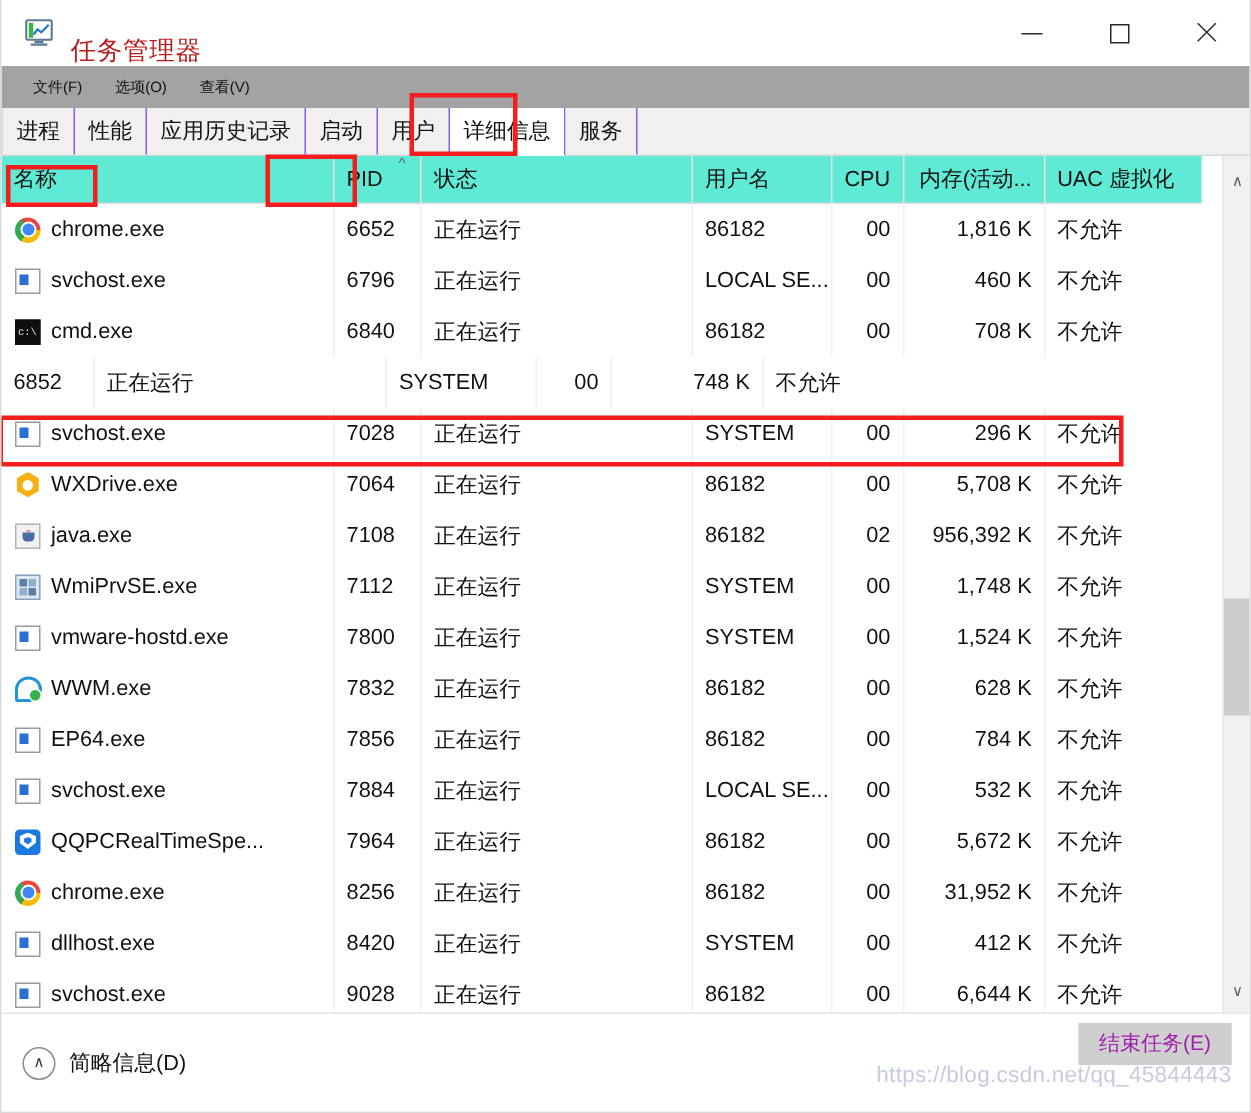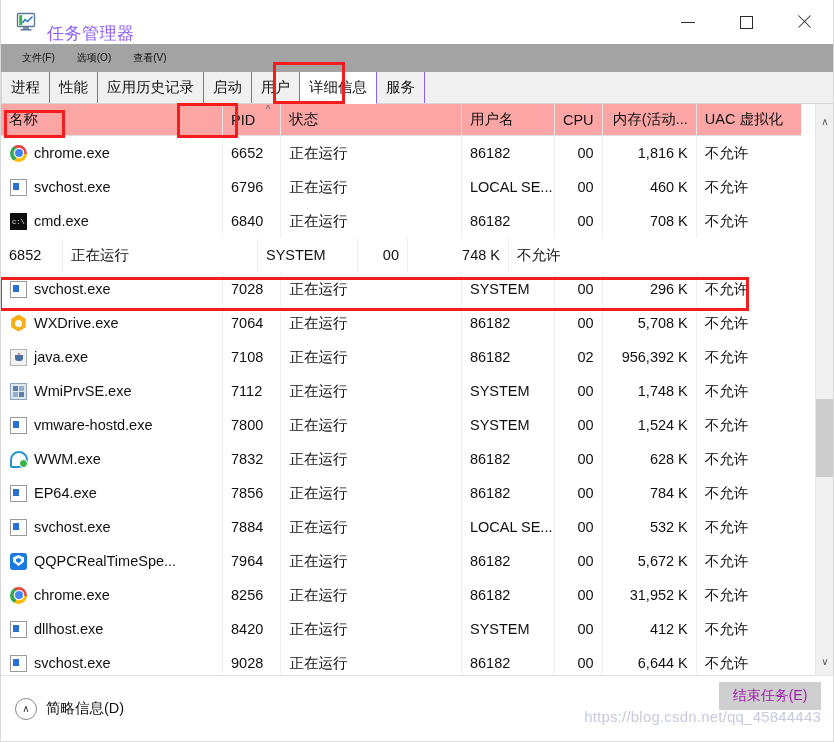--- a/index.html
+++ b/index.html
@@ -28,21 +28,21 @@
     background: #ffffff;
   }
   .app-icon {
     width: 22px; height: 20px;
     margin-left: 14px; margin-right: 10px;
     position: relative;
     flex: 0 0 auto;
   }
   .title-text {
     font-size: 17px;
-    color: #8b5cf6;
+    color: #b91c1c;
     letter-spacing: .5px;
     margin-top: 22px;
   }
   .win-buttons {
     position: absolute;
     right: 0; top: 0;
     height: 44px;
     display: flex;
   }
   .win-btn {
@@ -122,21 +122,21 @@
     left: 0; top: 104px;
     width: 834px;
     height: 572px;
     background: #ffffff;
     overflow: hidden;
   }
   .thead {
     position: relative;
     display: flex;
     height: 32px;
-    background: #fca5a5;
+    background: #5eead4;
     border-bottom: 1px solid #dcdcdc;
     align-items: center;
     width: 800px;
   }
   .th {
     position: relative;
     height: 32px;
     display: flex;
     align-items: center;
     font-size: 14.5px;

